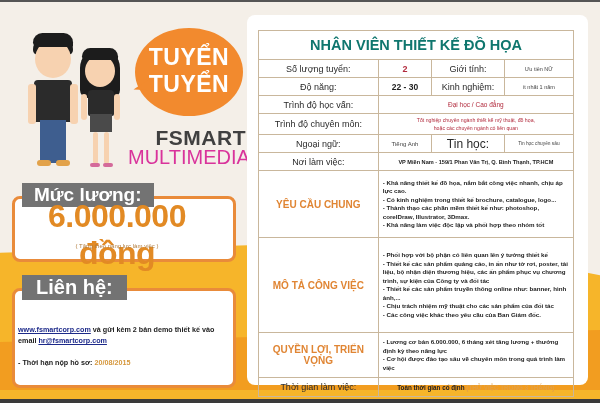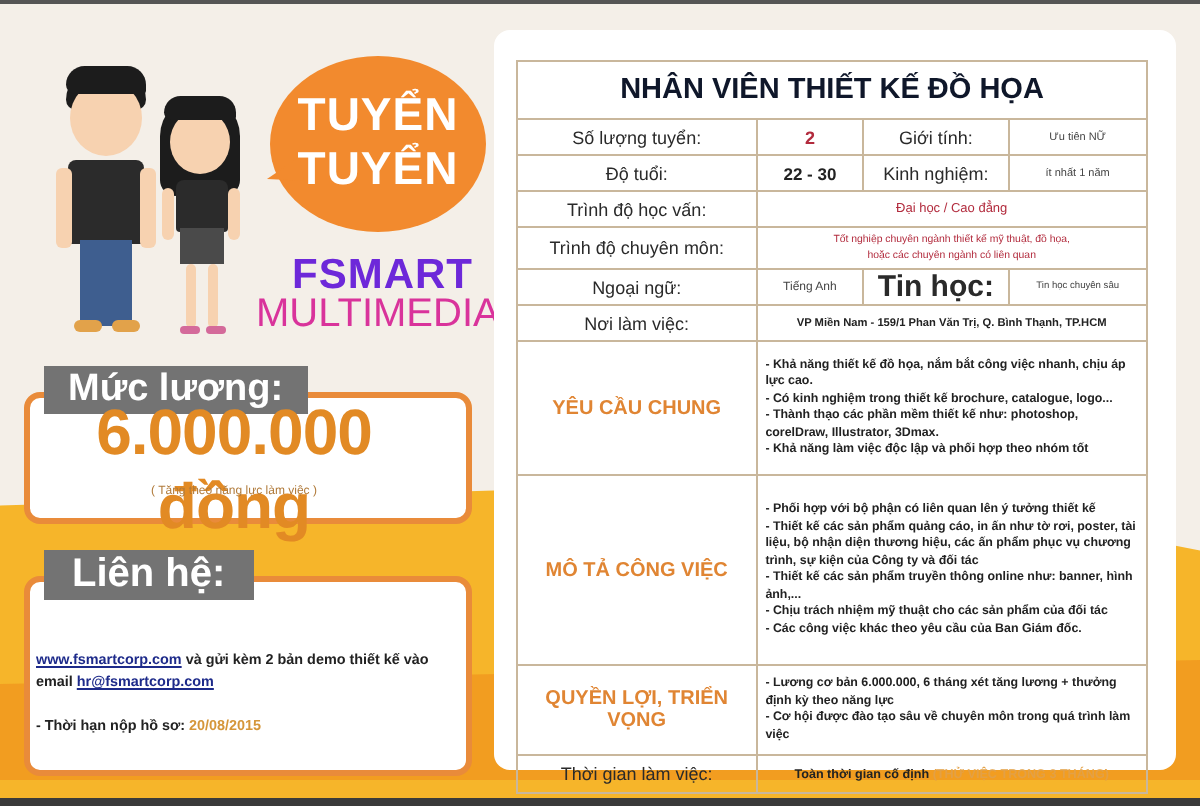--- a/index.html
+++ b/index.html
@@ -13,38 +13,38 @@
   .shirt{position:absolute;background:#2b2b2b;border-radius:4px 4px 2px 2px;}
   .pants{position:absolute;background:#3e5e8f;}
   .skirt{position:absolute;background:#4a4a4a;}
   .limb{position:absolute;background:#f7d2b0;border-radius:3px;}
   .shoe{position:absolute;background:#e2a24a;border-radius:3px;}
 
   .bubble{position:absolute;left:135px;top:28px;width:108px;height:88px;background:#f28a2e;border-radius:50%;}
   .bubble-tail{position:absolute;left:133px;top:80px;width:0;height:0;border-top:8px solid transparent;border-right:18px solid #f28a2e;border-bottom:4px solid transparent;transform:rotate(-10deg);}
   .bubble-text{position:absolute;left:135px;top:44px;width:108px;text-align:center;color:#fff;font-weight:bold;font-size:23px;line-height:27px;letter-spacing:.5px;}
 
-  .brand1{position:absolute;left:146px;top:126px;width:100px;text-align:left;color:#6d28d9;font-weight:bold;font-size:21px;letter-spacing:.5px;}
+  .brand1{position:absolute;left:146px;top:126px;width:100px;text-align:right;color:#404040;font-weight:bold;font-size:21px;letter-spacing:.5px;}
   .brand2{position:absolute;left:128px;top:146px;width:120px;text-align:center;color:#d9339b;font-weight:normal;font-size:20px;}
 
   .box{position:absolute;background:#fff;border:3px solid #e98b3a;border-radius:8px;}
   .tab{position:absolute;background:#737373;color:#fff;font-weight:bold;padding:0 12px;}
   .salary{position:absolute;left:14px;top:198px;width:206px;text-align:center;color:#e28a24;font-weight:bold;font-size:32px;letter-spacing:-0.5px;}
   .salary-note{position:absolute;left:14px;top:243px;width:206px;text-align:center;color:#b07a3a;font-size:6px;}
   .contact-text{position:absolute;left:18px;top:313px;width:214px;font-size:7.2px;line-height:11px;color:#222;font-weight:bold;}
   .contact-text a{color:#1d2a8a;text-decoration:underline;}
   .date{color:#d5963a;}
 
   
   .card{position:absolute;left:247px;top:15px;width:341px;height:370px;background:#fff;border-radius:8px;}
   table{position:absolute;left:258px;top:30px;width:316px;border-collapse:collapse;table-layout:fixed;}
   td{border:1px solid #c9b79c;text-align:center;vertical-align:middle;padding:0 2px;}
-  .t-title{color:#0f172a;font-weight:bold;font-size:14.5px;height:28px;}
+  .t-title{color:#0f766e;font-weight:bold;font-size:14.5px;height:28px;}
   .lbl{font-weight:normal;font-size:9px;color:#2a2a2a;height:17px;}
-  .lbl2{font-weight:bold;font-size:15px;color:#2a2a2a;}
+  .lbl2{font-weight:normal;font-size:12px;color:#2a2a2a;}
   .val{font-size:7.5px;color:#222;}
   .val-red{color:#b22b3d;font-size:8px;}
   .val-small{font-size:5.5px;color:#444;}
   .val-tiny-red{font-size:5.2px;color:#b22b3d;line-height:8px;}
   .section{color:#e08533;font-weight:bold;font-size:10px;}
   .bullets{text-align:left;font-size:6.2px;line-height:8.5px;color:#222;font-weight:bold;padding:3px 4px;}
   .orange-txt{color:#e3a045;}
 </style>
 </head>
 <body>
@@ -113,21 +113,21 @@
       <tr>
     <td colspan="4" class="t-title">NHÂN VIÊN THIẾT KẾ ĐỒ HỌA</td>
   </tr>
   <tr>
     <td class="lbl">Số lượng tuyển:</td>
     <td class="val-red" style="font-size:9px;font-weight:bold;">2</td>
     <td class="lbl">Giới tính:</td>
     <td class="val-small">Ưu tiên NỮ</td>
   </tr>
   <tr>
-    <td class="lbl">Độ tuổi:</td>
+    <td class="lbl">Độ năng:</td>
     <td class="val" style="font-weight:bold;font-size:8.5px;">22 - 30</td>
     <td class="lbl">Kinh nghiệm:</td>
     <td class="val-small">ít nhất 1 năm</td>
   </tr>
   <tr>
     <td class="lbl">Trình độ học vấn:</td>
     <td colspan="3" class="val-red" style="font-size:6.5px;">Đại học / Cao đẳng</td>
   </tr>
   <tr>
     <td class="lbl" style="height:20px;">Trình độ chuyên môn:</td>

